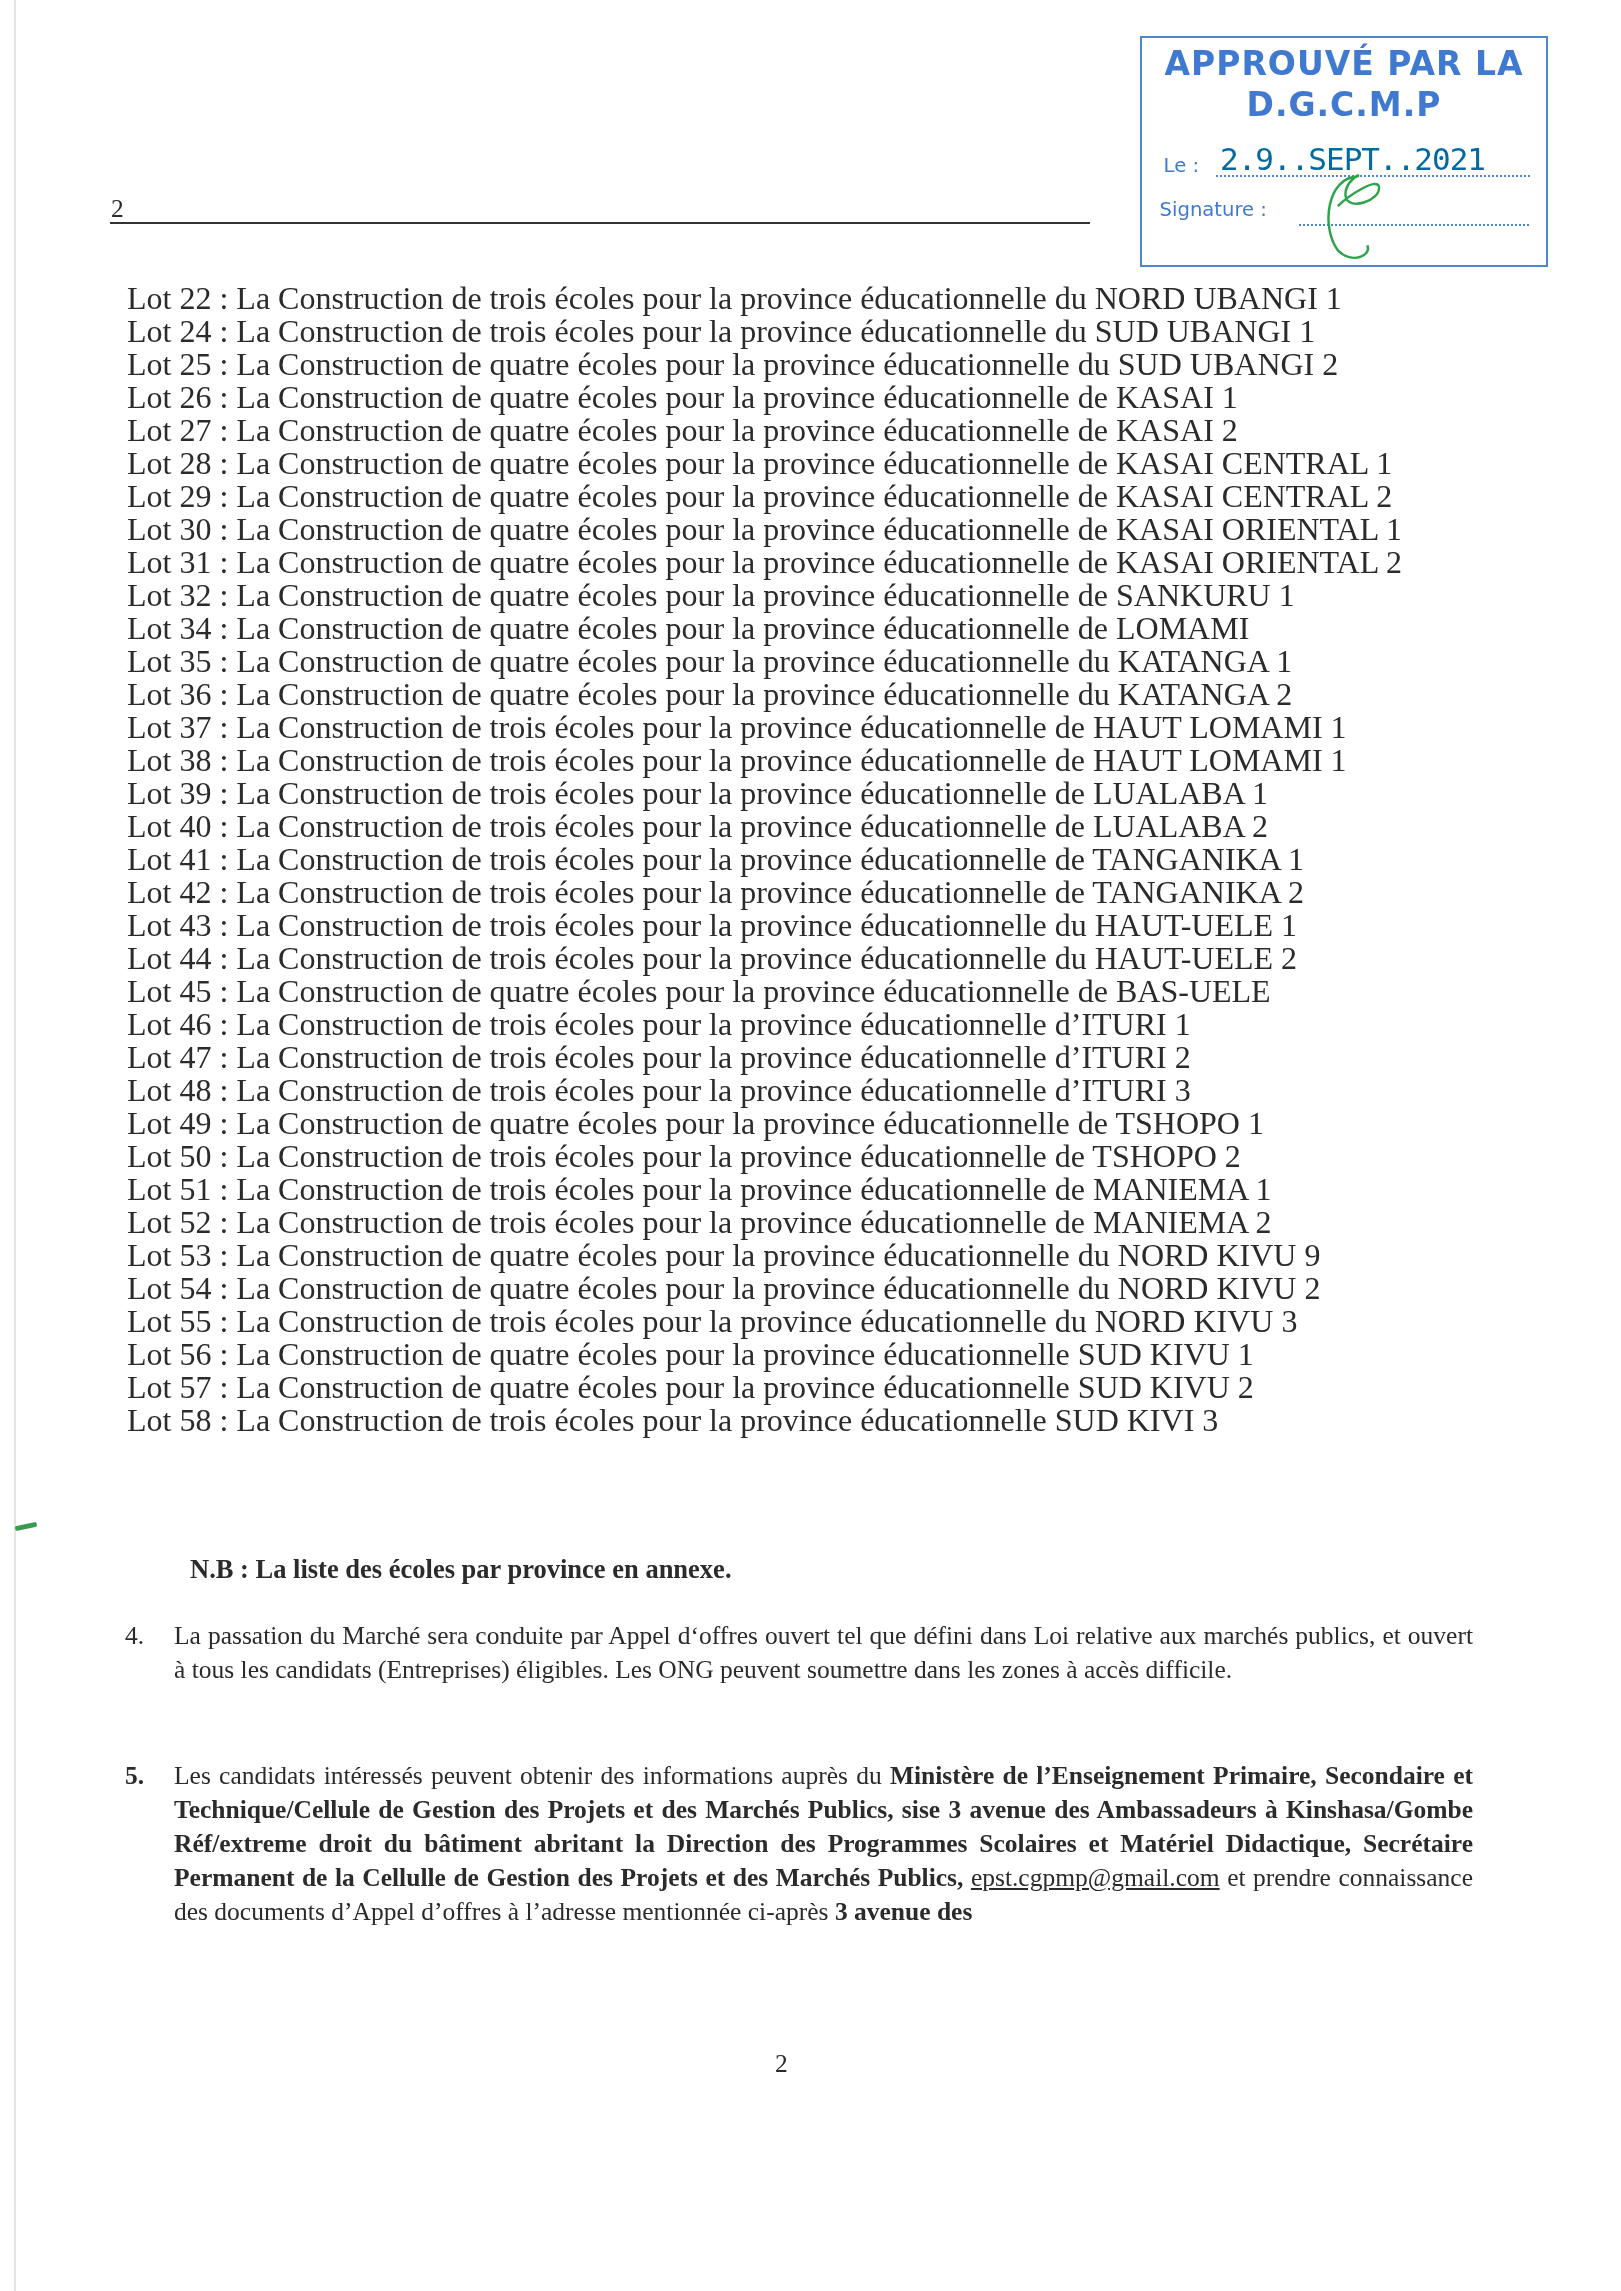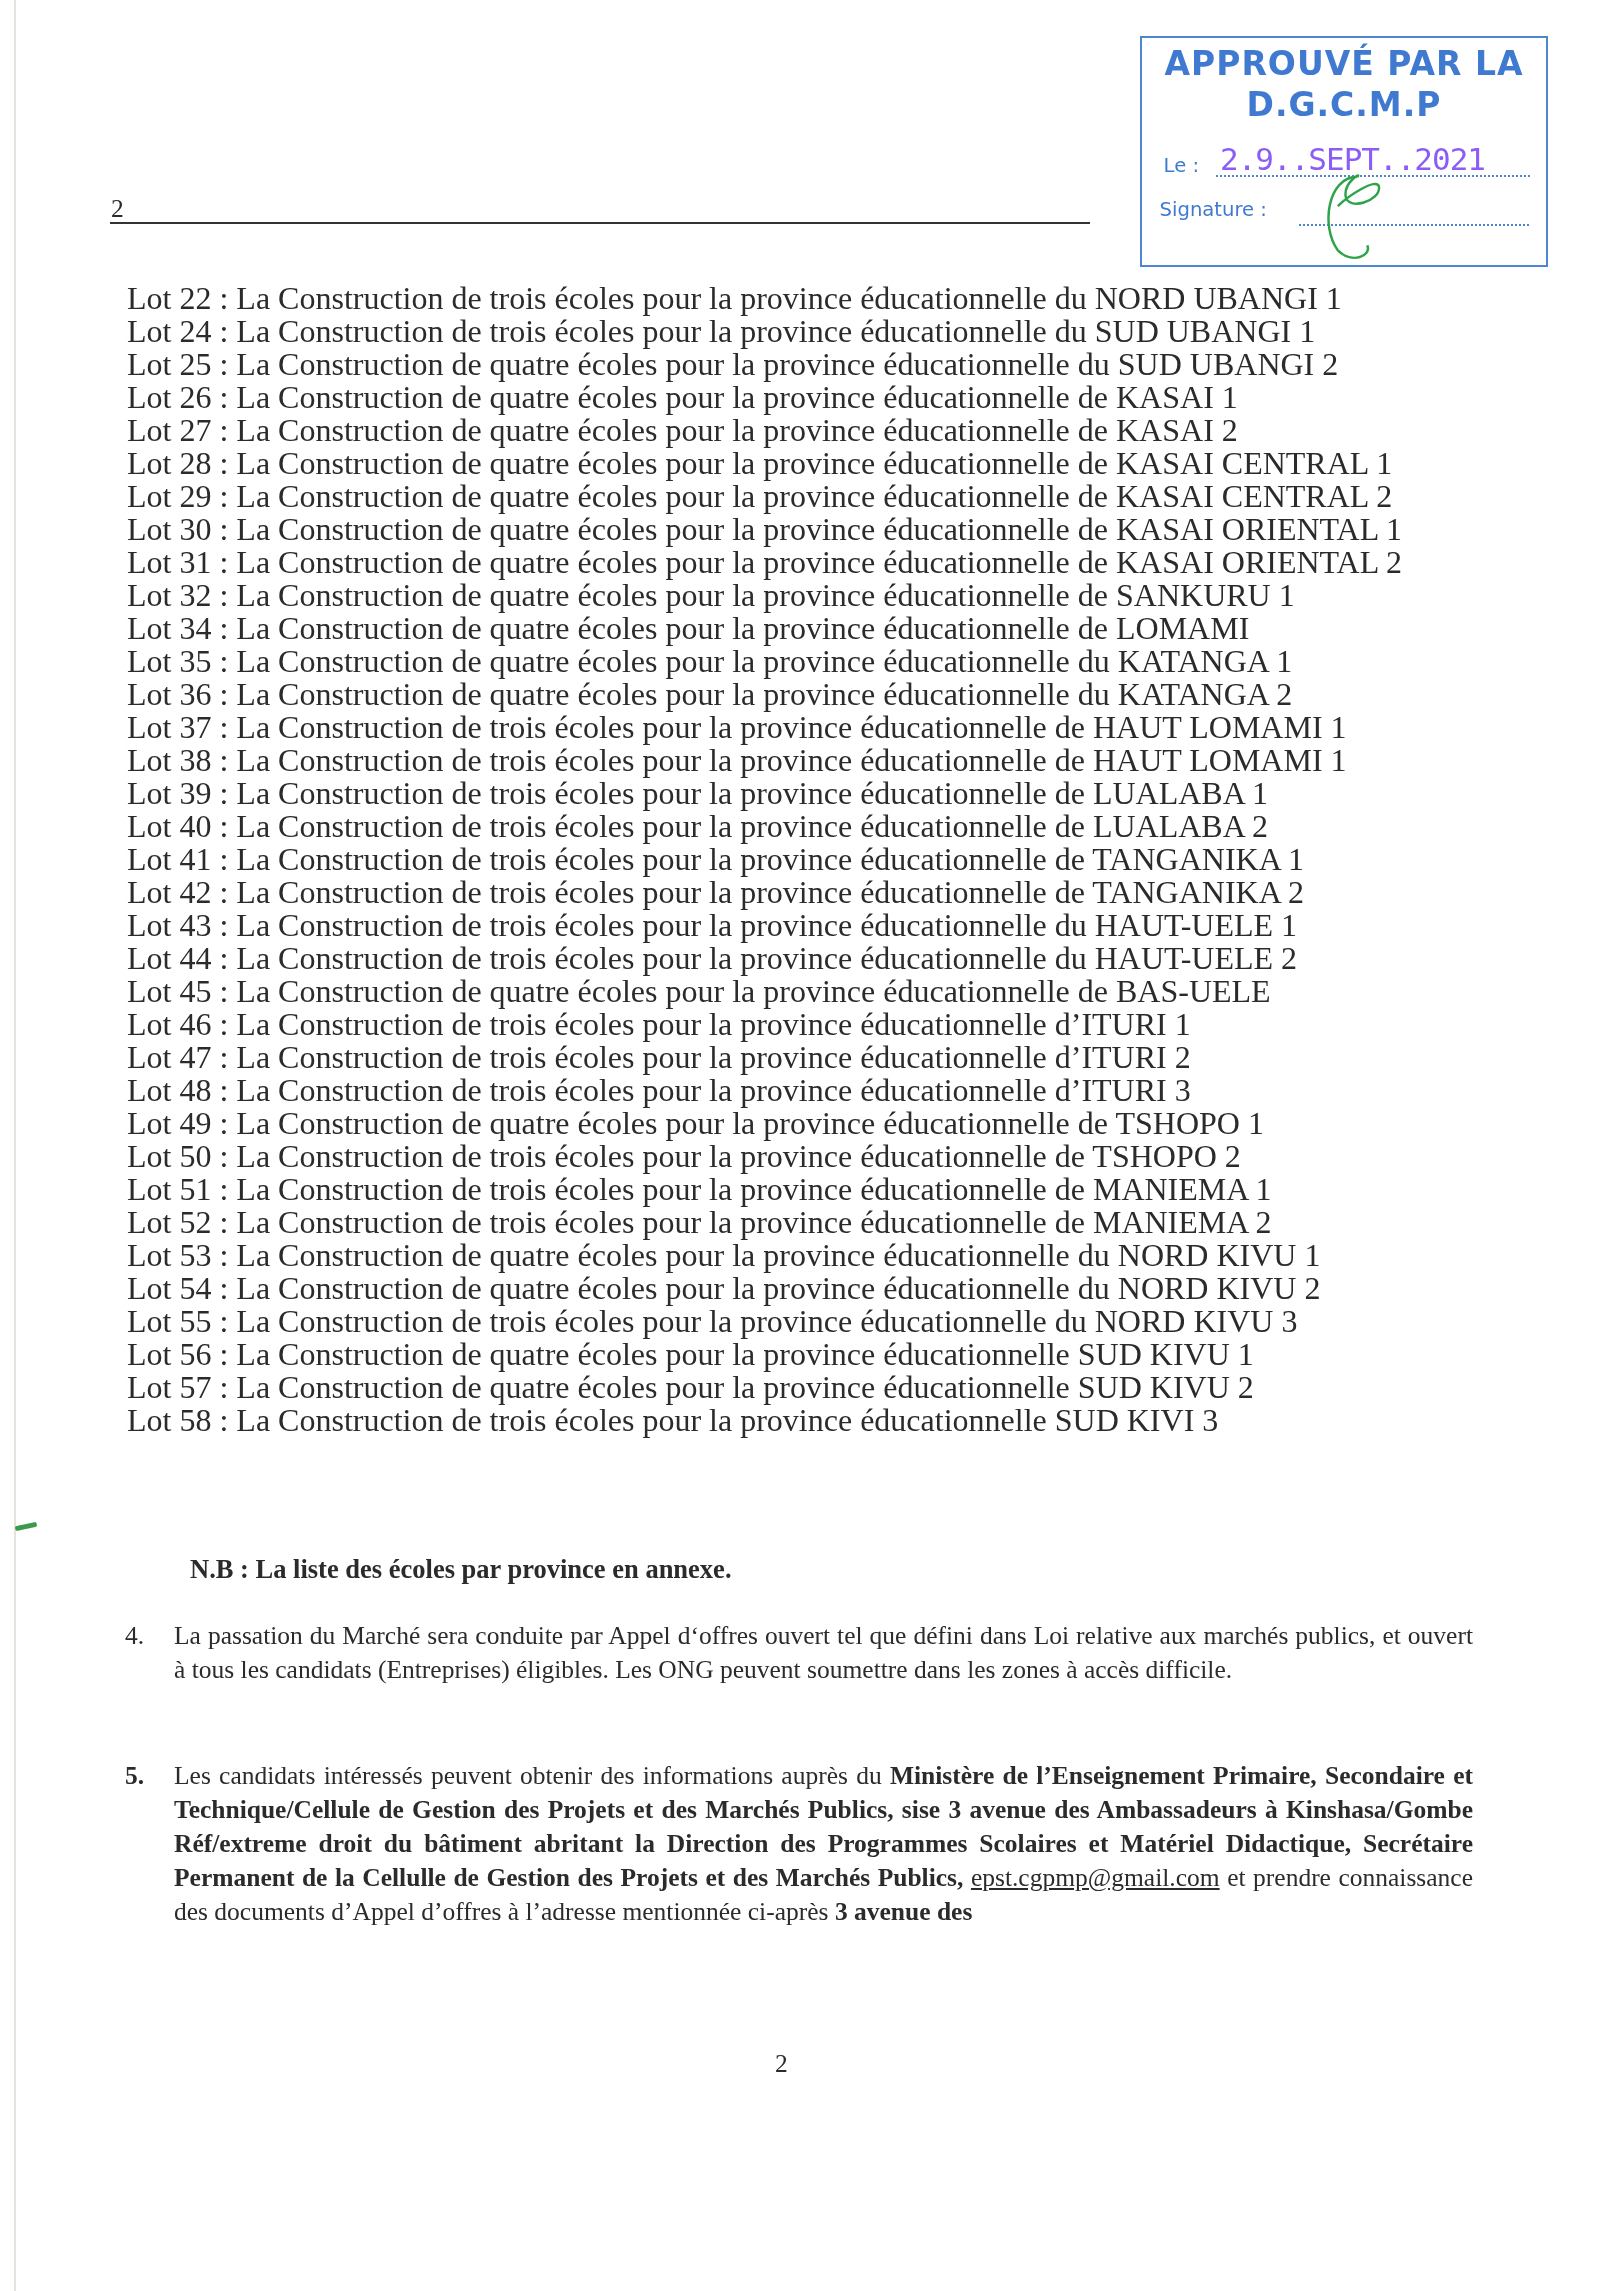--- a/index.html
+++ b/index.html
@@ -14,21 +14,21 @@
   .header-rule { position: absolute; left: 110px; top: 222px; width: 980px; height: 2px; background: #333; }
 
   .stamp {
     position: absolute; left: 1140px; top: 36px; width: 408px; height: 231px;
     border: 2.9px solid #4f86d3; box-sizing: border-box; color: #3f7ad0;
     font-family: "DejaVu Sans", "Liberation Sans", sans-serif;
   }
   .stamp .l1 { position: absolute; left: 0; right: 0; top: 5.9px; text-align: center; font-size: 33px; font-weight: bold; letter-spacing: 1px; }
   .stamp .l2 { position: absolute; left: 0; right: 0; top: 47px; text-align: center; font-size: 33px; font-weight: bold; letter-spacing: 1px; }
   .stamp .le { position: absolute; left: 21.6px; top: 116px; font-size: 19.6px; }
-  .stamp .date { position: absolute; left: 78px; top: 103px; font-size: 31px; color: #8b5cf6; font-family: "DejaVu Sans Mono", monospace; letter-spacing: -1px; }
+  .stamp .date { position: absolute; left: 78px; top: 103px; font-size: 31px; color: #0369a1; font-family: "DejaVu Sans Mono", monospace; letter-spacing: -1px; }
   .stamp .dots1 { position: absolute; left: 74px; top: 137px; width: 314px; border-bottom: 2.9px dotted #4f86d3; }
   .stamp .sig { position: absolute; left: 17.6px; top: 160px; font-size: 19.6px; }
   .stamp .dots2 { position: absolute; left: 157px; top: 186px; width: 230px; border-bottom: 2.9px dotted #4f86d3; }
   .signature-mark { position: absolute; left: 1318px; top: 167px; width: 69px; height: 98px; }
 
   .lots { position: absolute; left: 119px; top: 282px; width: 1274px; }
   .lot { font-size: 32px; line-height: 33px; height: 33px; white-space: nowrap; margin-left: 8px; }
 
   .nb { position: absolute; left: 173px; top: 1554px; font-size: 26.5px; font-weight: bold; margin-left: 17px; }
 
@@ -88,21 +88,21 @@
     <div class="lot">Lot 43 : La Construction de trois écoles pour la province éducationnelle du HAUT-UELE 1</div>
     <div class="lot">Lot 44 : La Construction de trois écoles pour la province éducationnelle du HAUT-UELE 2</div>
     <div class="lot">Lot 45 : La Construction de quatre écoles pour la province éducationnelle de BAS-UELE</div>
     <div class="lot">Lot 46 : La Construction de trois écoles pour la province éducationnelle d’ITURI 1</div>
     <div class="lot">Lot 47 : La Construction de trois écoles pour la province éducationnelle d’ITURI 2</div>
     <div class="lot">Lot 48 : La Construction de trois écoles pour la province éducationnelle d’ITURI 3</div>
     <div class="lot">Lot 49 : La Construction de quatre écoles pour la province éducationnelle de TSHOPO 1</div>
     <div class="lot">Lot 50 : La Construction de trois écoles pour la province éducationnelle de TSHOPO 2</div>
     <div class="lot">Lot 51 : La Construction de trois écoles pour la province éducationnelle de MANIEMA 1</div>
     <div class="lot">Lot 52 : La Construction de trois écoles pour la province éducationnelle de MANIEMA 2</div>
-    <div class="lot">Lot 53 : La Construction de quatre écoles pour la province éducationnelle du NORD KIVU 1</div>
+    <div class="lot">Lot 53 : La Construction de quatre écoles pour la province éducationnelle du NORD KIVU 9</div>
     <div class="lot">Lot 54 : La Construction de quatre écoles pour la province éducationnelle du NORD KIVU 2</div>
     <div class="lot">Lot 55 : La Construction de trois écoles pour la province éducationnelle du NORD KIVU 3</div>
     <div class="lot">Lot 56 : La Construction de quatre écoles pour la province éducationnelle SUD KIVU 1</div>
     <div class="lot">Lot 57 : La Construction de quatre écoles pour la province éducationnelle SUD KIVU 2</div>
     <div class="lot">Lot 58 : La Construction de trois écoles pour la province éducationnelle SUD KIVI 3</div>
   </div>
 
 <div class="nb">N.B : La liste des écoles par province en annexe.</div>
 
 <div class="para p4">

